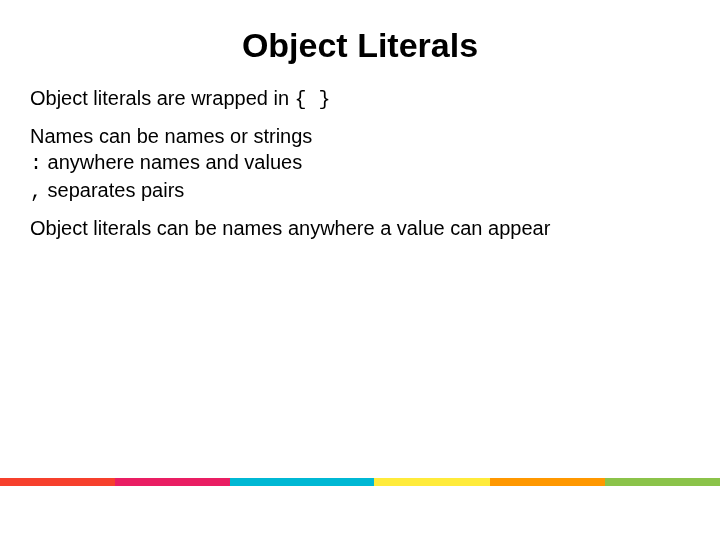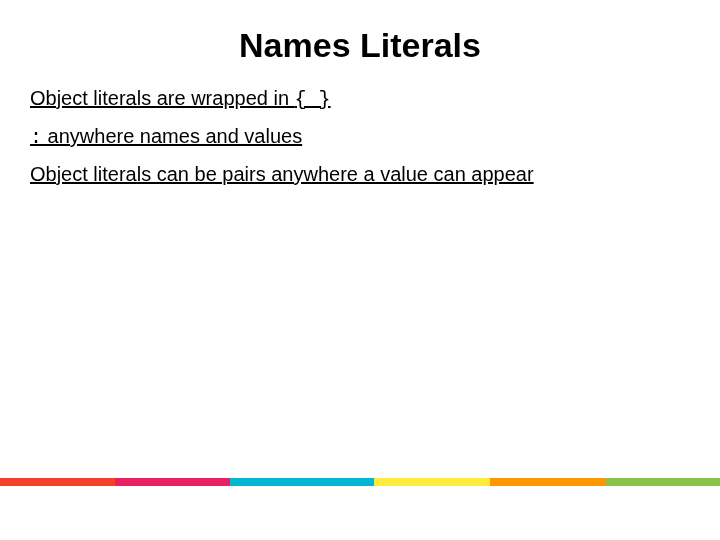--- a/index.html
+++ b/index.html
@@ -20,21 +20,20 @@
     font-size: 34px;
     font-weight: bold;
     text-align: center;
     padding-top: 26px;
     padding-bottom: 8px;
   }
   .body {
     font-size: 20px;
     line-height: 1.3;
     padding-top: 12px;
-    text-decoration: underline;
   }
   .group { margin-bottom: 10px; }
   .mono {
     font-family: "Courier New", Courier, monospace;
     font-size: 20px;
   }
   .strip {
     position: absolute;
     left: 0;
     bottom: 54px;
@@ -47,35 +46,39 @@
   .c1 { background: #e91e63; width: 16%; }
   .c2 { background: #00b8d4; width: 20%; }
   .c3 { background: #ffeb3b; width: 16%; }
   .c4 { background: #ff9800; width: 16%; }
   .c5 { background: #8bc34a; width: 16%; }
 </style>
 </head>
 <body>
 
 <div class="slide">
-  <div class="title">Names Literals</div>
+  <div class="title">Object Literals</div>
 
   <div class="body">
 
     <div class="group">
       <span>Object literals are wrapped in </span><span class="mono">{ }</span>
     </div>
 
     <div class="group">
+      <div>Names can be names or strings</div>
       <div>
         <span class="mono">:</span><span> anywhere names and values</span>
       </div>
+      <div>
+        <span class="mono">,</span><span> separates pairs</span>
+      </div>
     </div>
 
-    <div class="group">Object literals can be pairs anywhere a value can appear</div>
+    <div class="group">Object literals can be names anywhere a value can appear</div>
 
   </div>
 
   <div class="strip">
     <div class="c0"></div>
     <div class="c1"></div>
     <div class="c2"></div>
     <div class="c3"></div>
     <div class="c4"></div>
     <div class="c5"></div>

